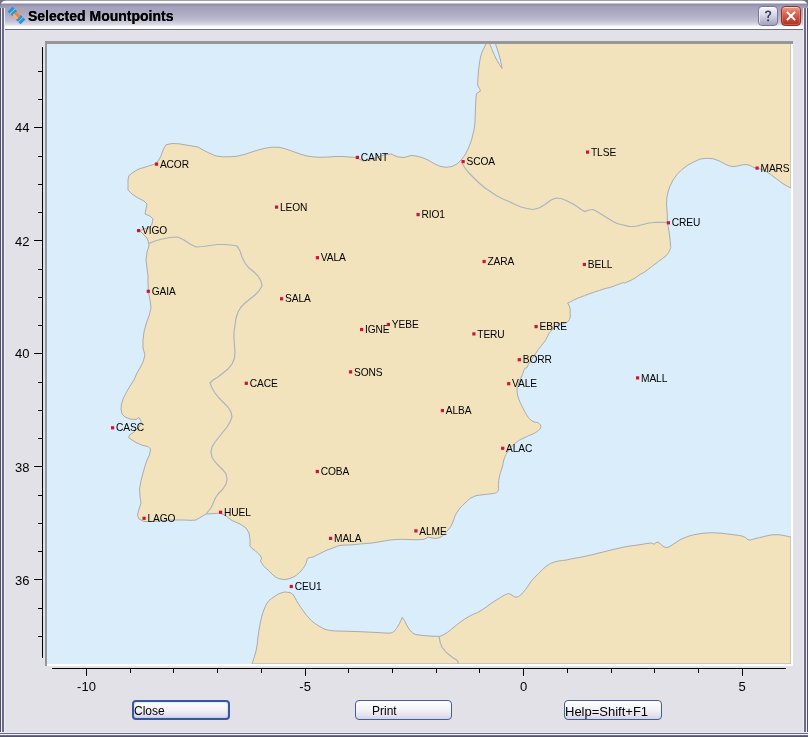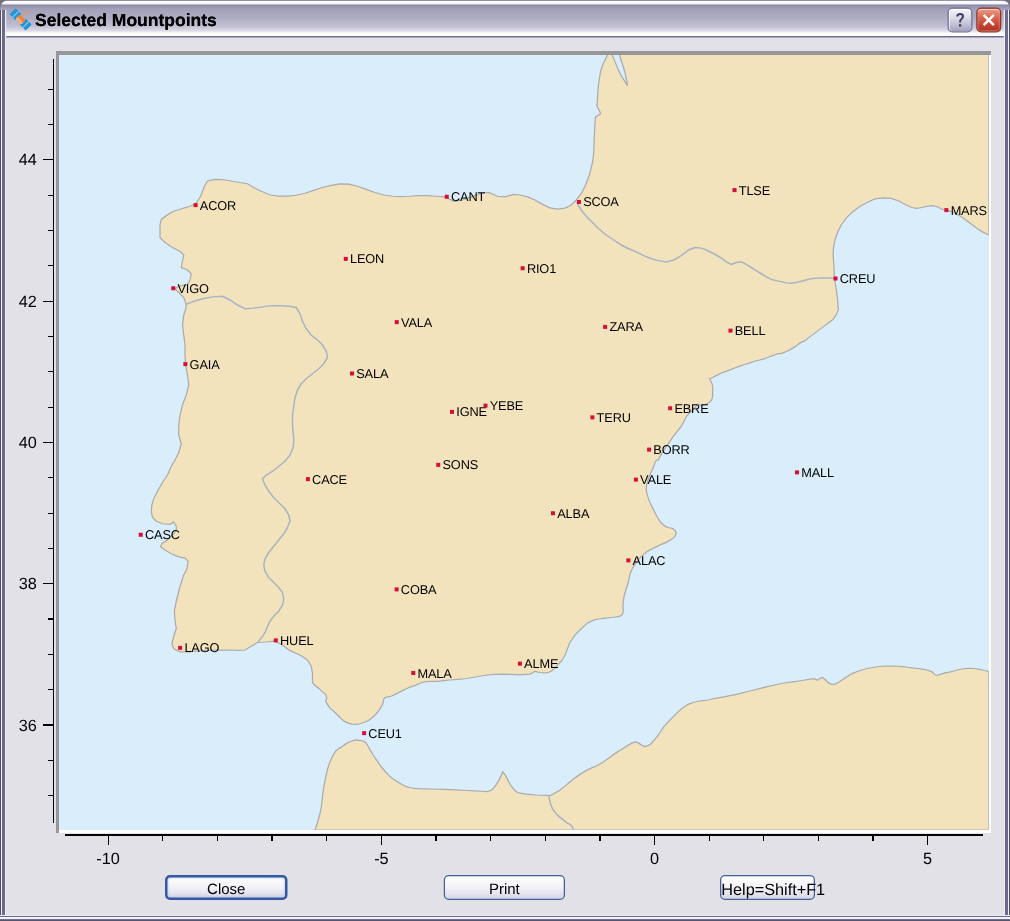--- a/index.html
+++ b/index.html
@@ -14,25 +14,25 @@
 #closebtn { left:781px; background:linear-gradient(to bottom,#e89d89 0,#da6450 40%,#c64534 70%,#a93222 100%);
   border:1px solid #963122; box-shadow:inset 0 1px 0 rgba(255,230,220,.75), inset 0 0 0 1px rgba(240,150,130,.4); }
 .wedge-l { position:absolute; left:0; top:8px; width:5px; height:729px;
   background:linear-gradient(to right,#504e68 0,#504e68 20%,#f2f2f6 20%,#f2f2f6 40%,#6d6b8b 40%,#6d6b8b 80%,#eeedf3 80%,#eeedf3 100%); }
 .wedge-r { position:absolute; right:0; top:8px; width:5px; height:729px;
   background:linear-gradient(to left,#504e68 0,#504e68 20%,#f2f2f6 20%,#f2f2f6 40%,#6d6b8b 40%,#6d6b8b 80%,#eeedf3 80%,#eeedf3 100%); }
 .wedge-b { position:absolute; left:0; bottom:0; width:808px; height:5px;
   background:linear-gradient(to bottom,#ecebf1 0,#ecebf1 20%,#6d6b8b 20%,#6d6b8b 40%,#f2f2f6 40%,#f2f2f6 60%,#716f90 60%,#716f90 80%,#55536e 80%,#55536e 100%); }
 .btn { position:absolute; height:20px; border:1px solid #41619d; border-radius:4px;
   background:linear-gradient(to bottom,#ffffff 0,#f2f2f7 50%,#e3e2ee 80%,#d5d4e4 100%);
-  font-size:12px; color:#000; text-align:center; line-height:21px; }
+  font-size:12px; color:#000; text-align:left; line-height:21px; }
 #btnclose { left:132px; top:700px; width:98px; border:2px solid #3458a4; line-height:19px;
   box-shadow:inset 0 0 2px #9db9e8; }
-#btnprint { left:355px; top:700px; width:97px; }
-#btnhelp  { left:576px; top:700px; width:76px; font-size:13px; }
+#btnprint { left:355px; top:700px; width:97px;padding-left:16px; }
+#btnhelp  { left:564px; top:700px; width:98px; font-size:13px; }
 </style></head>
 <body>
 <svg width="808" height="737" viewBox="0 0 808 737" style="position:absolute;left:0;top:0;" shape-rendering="crispEdges" text-rendering="optimizeLegibility">
     <rect x="45" y="41" width="748" height="625" fill="#97979a"></rect>
     <rect x="47" y="44" width="746" height="622" fill="#ffffff"></rect>
     <rect x="47" y="44" width="744" height="620" fill="#d9edfa"></rect>
     <clipPath id="mapclip">
       <rect x="47" y="44" width="744" height="620"></rect>
     </clipPath>
     <g clip-path="url(#mapclip)" shape-rendering="auto">

